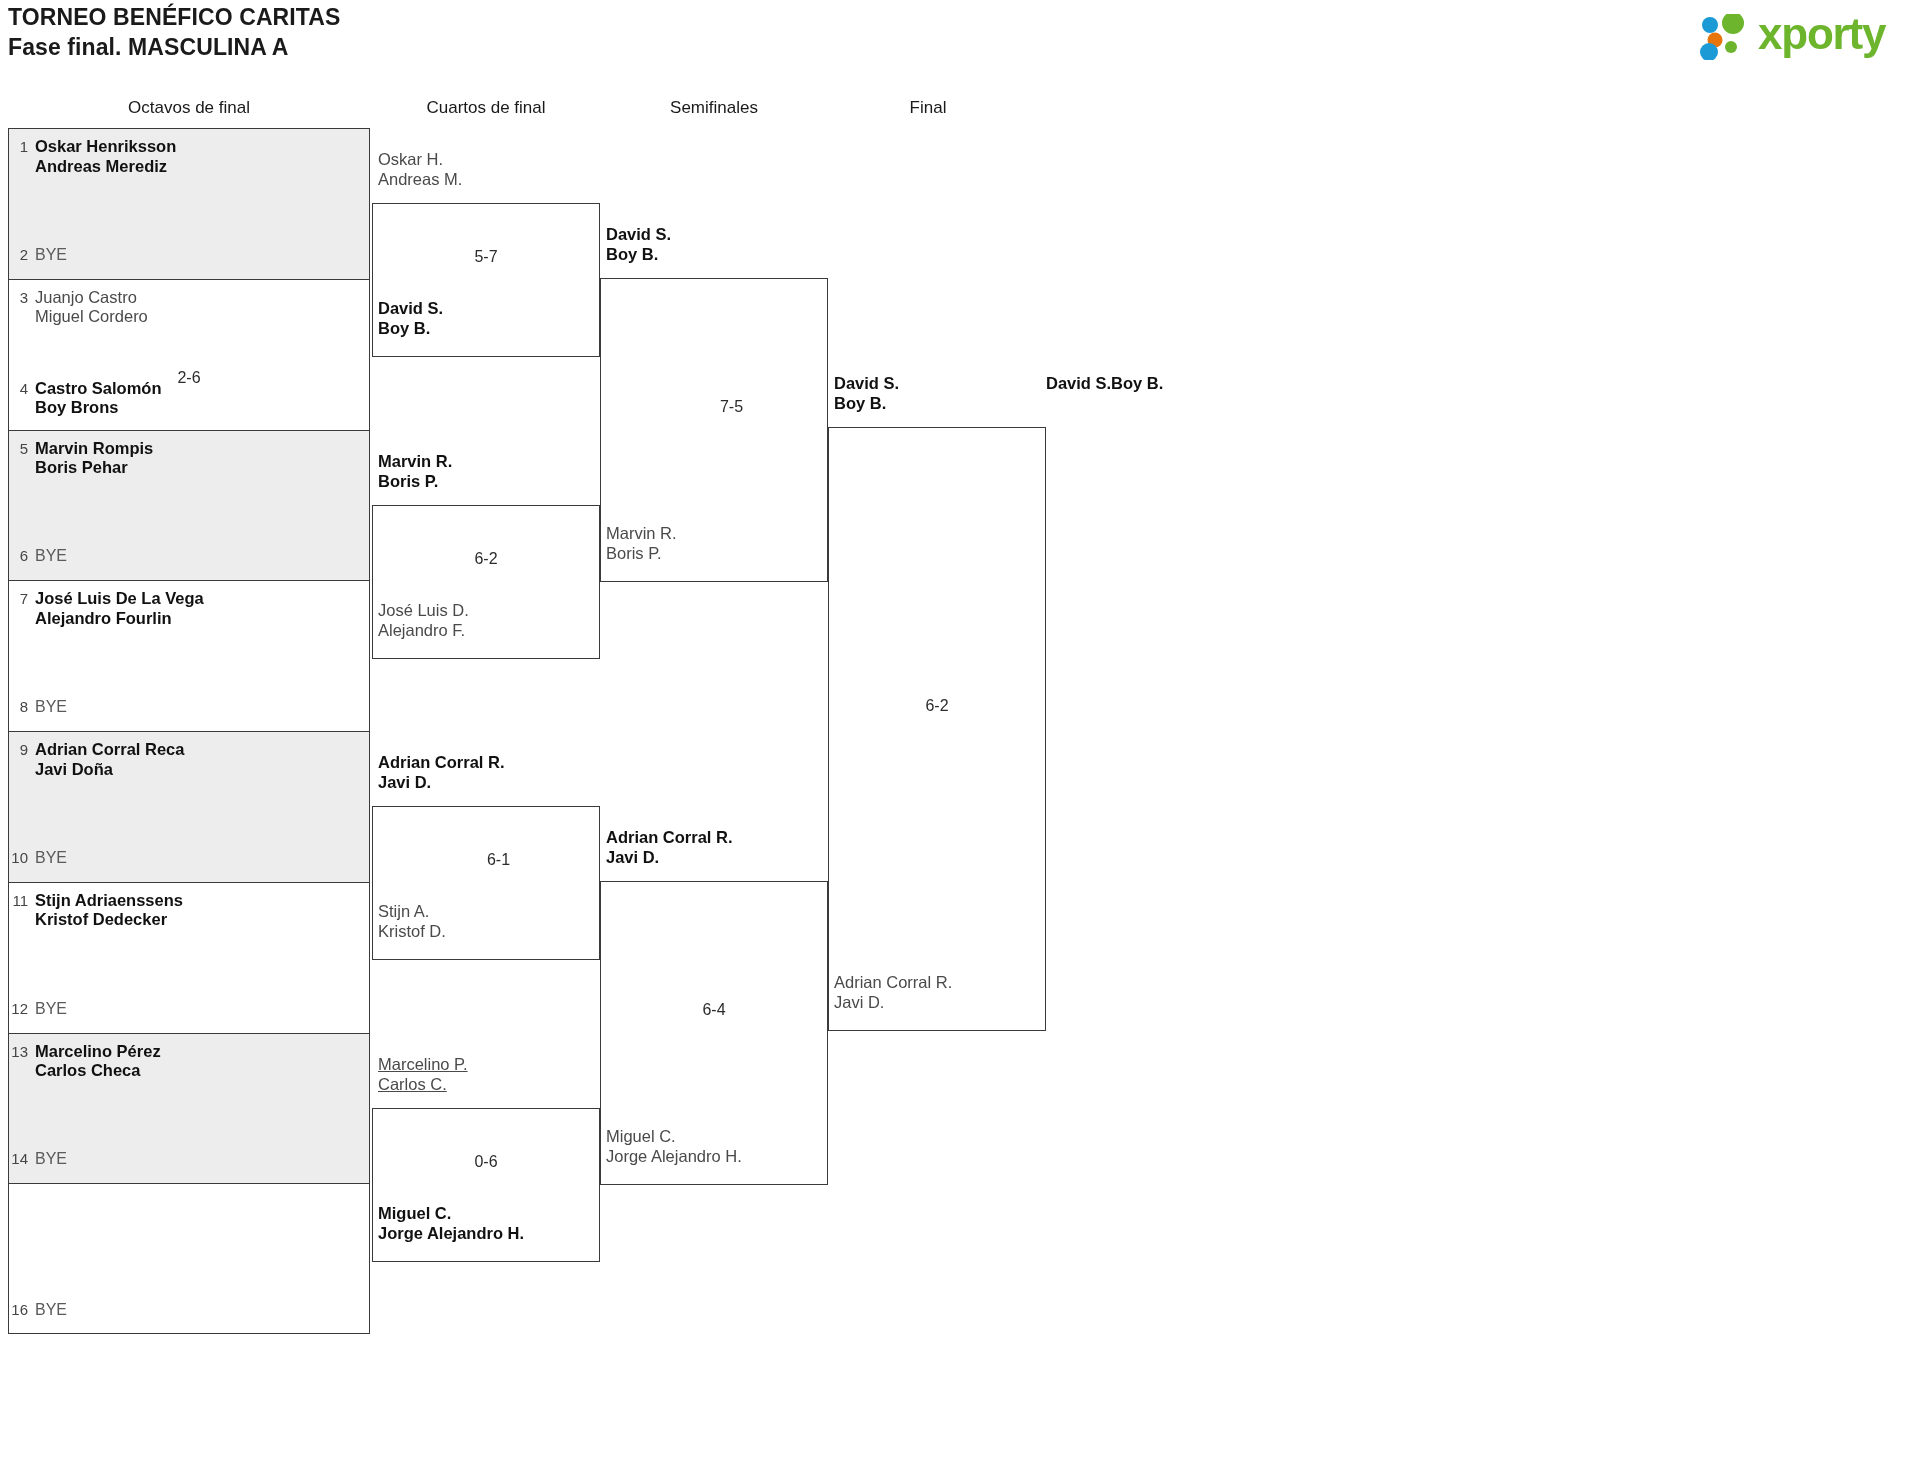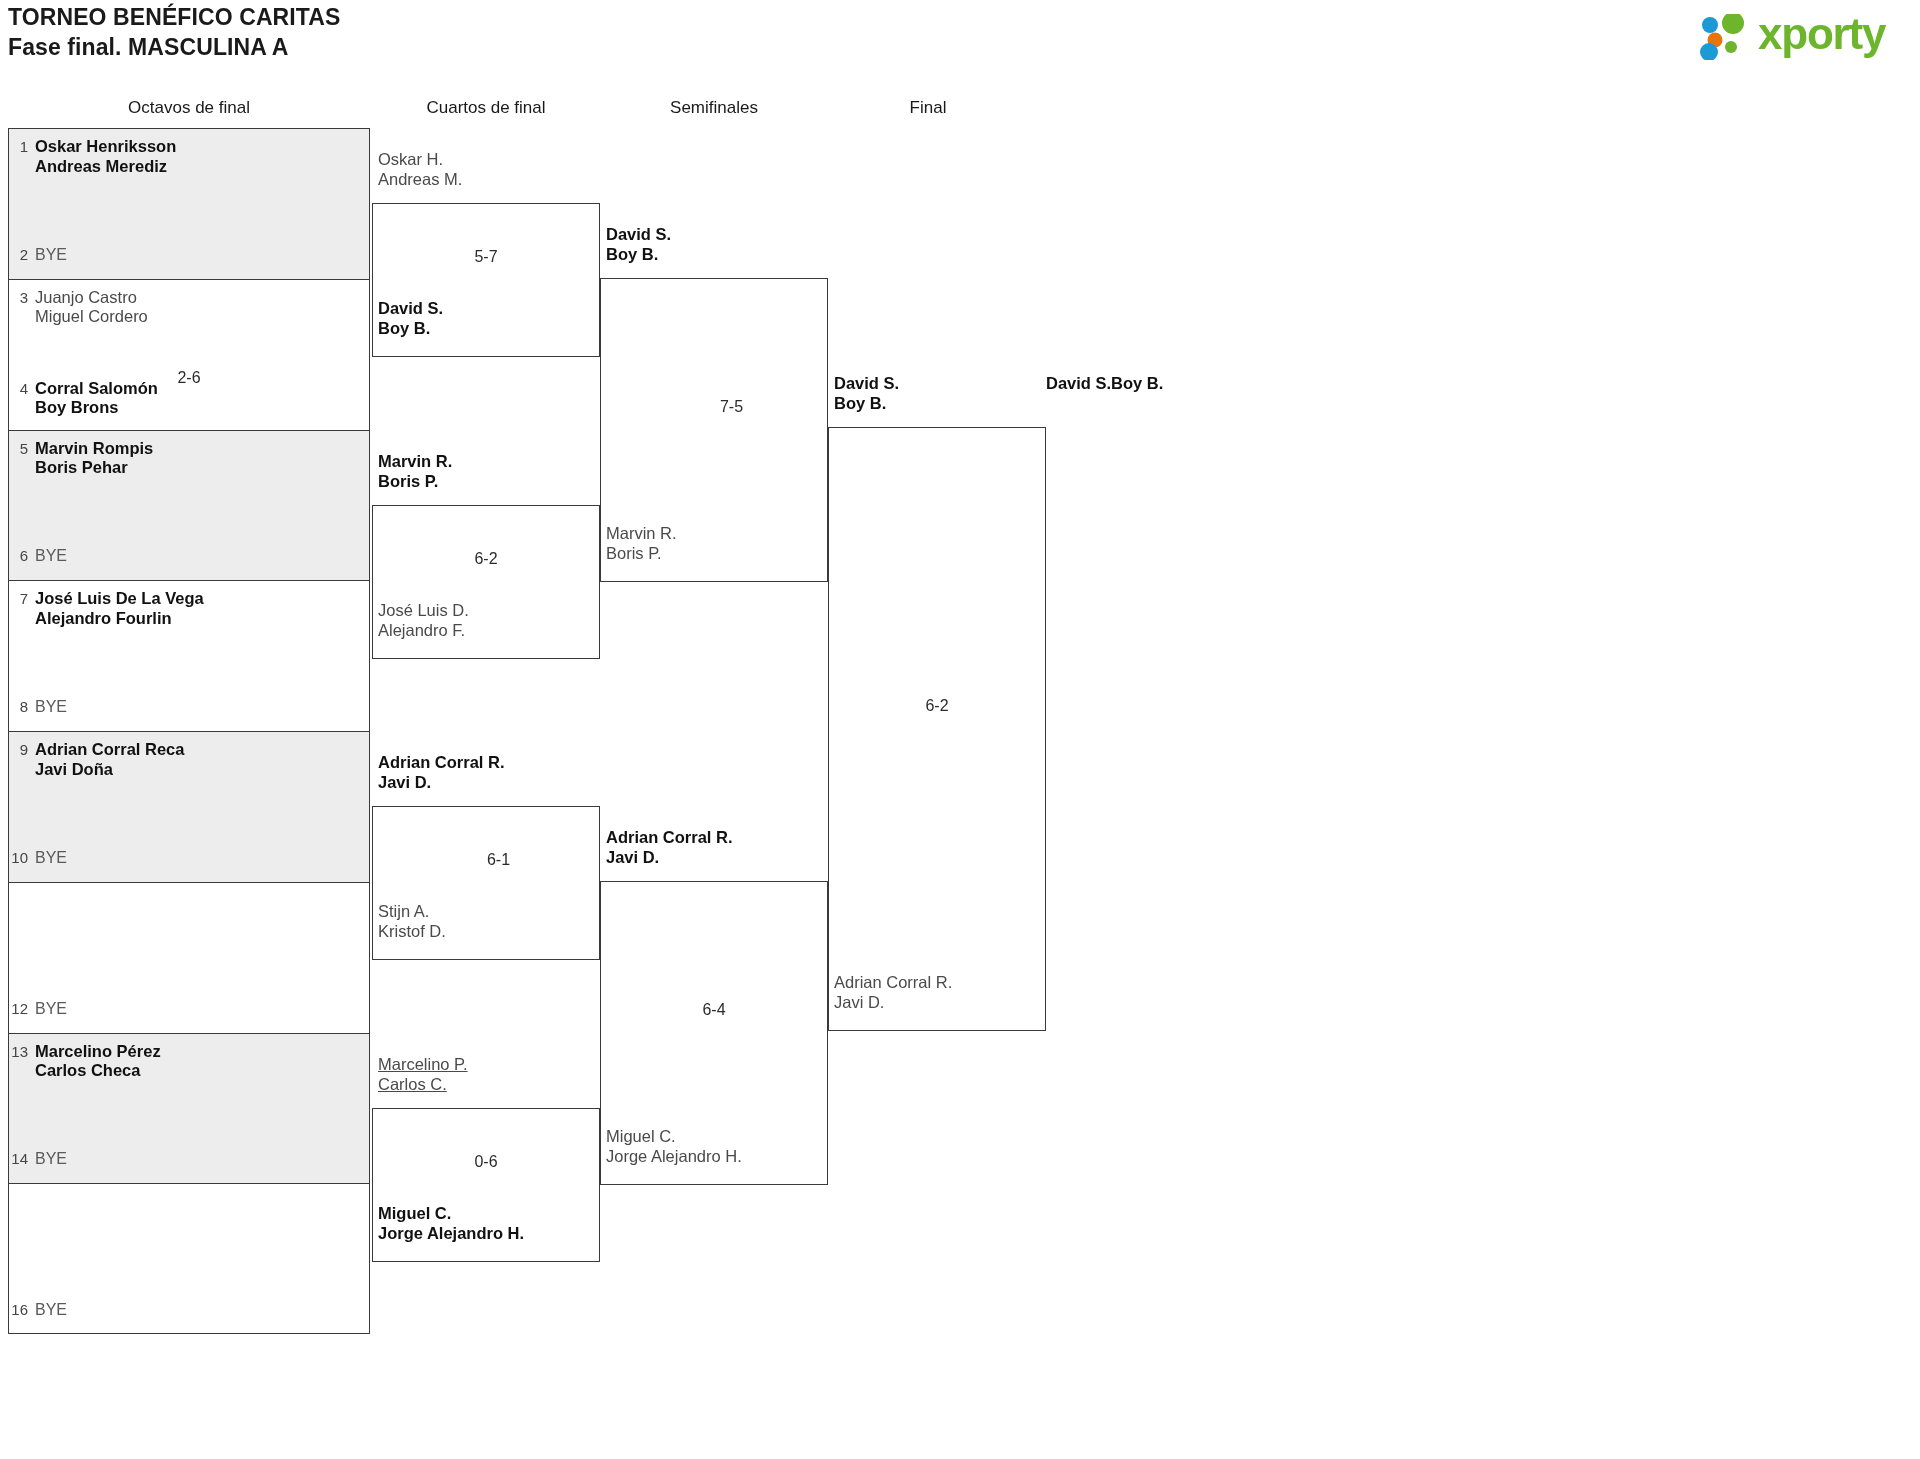--- a/index.html
+++ b/index.html
@@ -98,21 +98,21 @@
         <div class="seed-row" style="top: 8px;">
           <span class="seed-num">3</span>
           <span class="seed-names lose">
             <span class="nm">Juanjo Castro</span>
             <span class="nm">Miguel Cordero</span>
           </span>
         </div>
         <div class="seed-row" style="top: 98.75px;">
           <span class="seed-num">4</span>
           <span class="seed-names win">
-            <span class="nm">Corral Salomón</span>
+            <span class="nm">Castro Salomón</span>
             <span class="nm">Boy Brons</span>
           </span>
         </div>
         <div class="r1-score" style="top: 65.375px;">2-6</div>
       </div>
       <div class="r1-block shaded divider" style="top: 301.5px;">
         <div class="seed-row" style="top: 8px;">
           <span class="seed-num">5</span>
           <span class="seed-names win">
             <span class="nm">Marvin Rompis</span>
@@ -150,20 +150,27 @@
           </span>
         </div>
         <div class="seed-row" style="top: 115.75px;">
           <span class="seed-num">10</span>
           <span class="seed-names bye">
             <span class="nm">BYE</span>
           </span>
         </div>
       </div>
       <div class="r1-block divider" style="top: 753.75px;">
+        <div class="seed-row" style="top: 8px;">
+          <span class="seed-num">11</span>
+          <span class="seed-names win">
+            <span class="nm">Stijn Adriaenssens</span>
+            <span class="nm">Kristof Dedecker</span>
+          </span>
+        </div>
         <div class="seed-row" style="top: 115.75px;">
           <span class="seed-num">12</span>
           <span class="seed-names bye">
             <span class="nm">BYE</span>
           </span>
         </div>
       </div>
       <div class="r1-block shaded divider" style="top: 904.5px;">
         <div class="seed-row" style="top: 8px;">
           <span class="seed-num">13</span>

